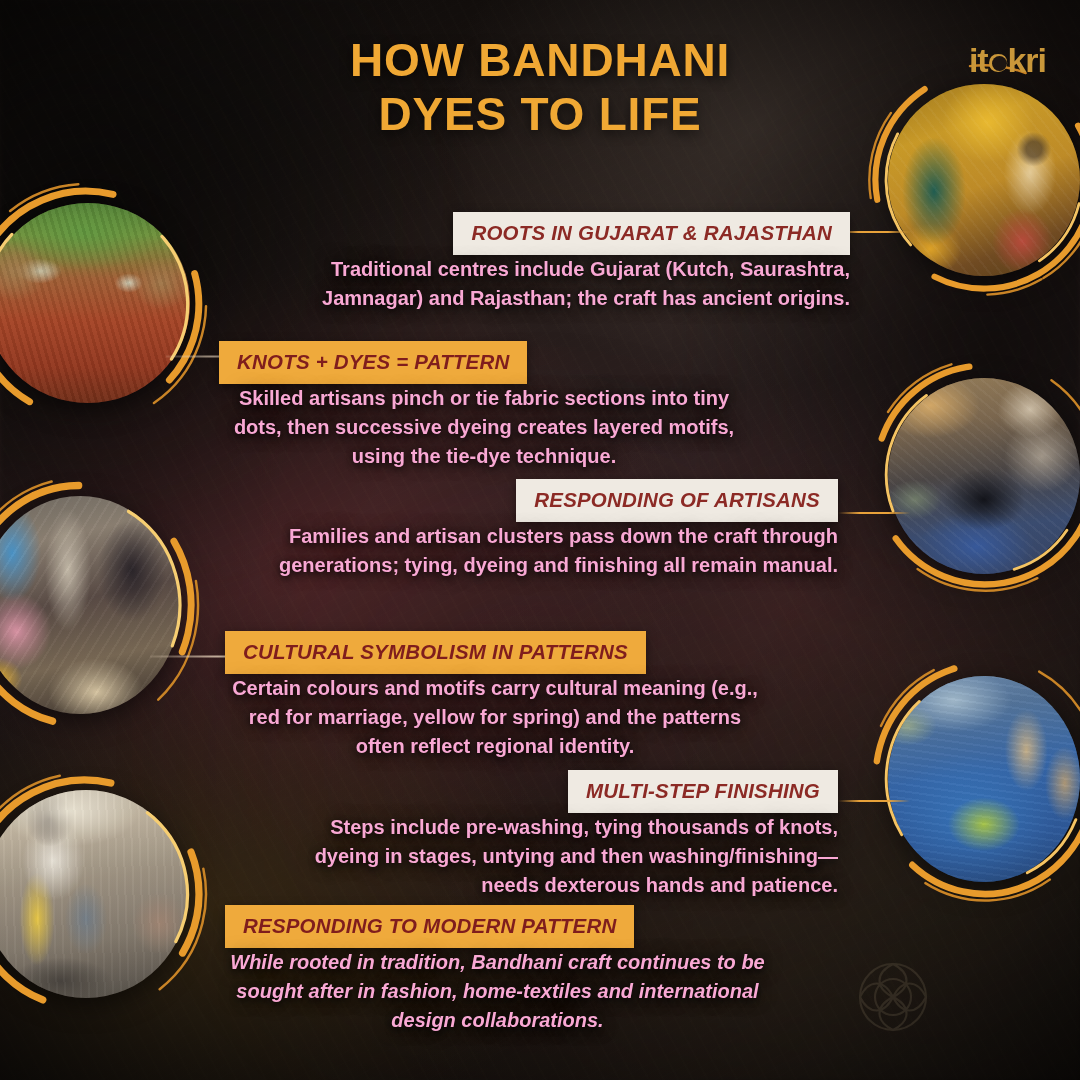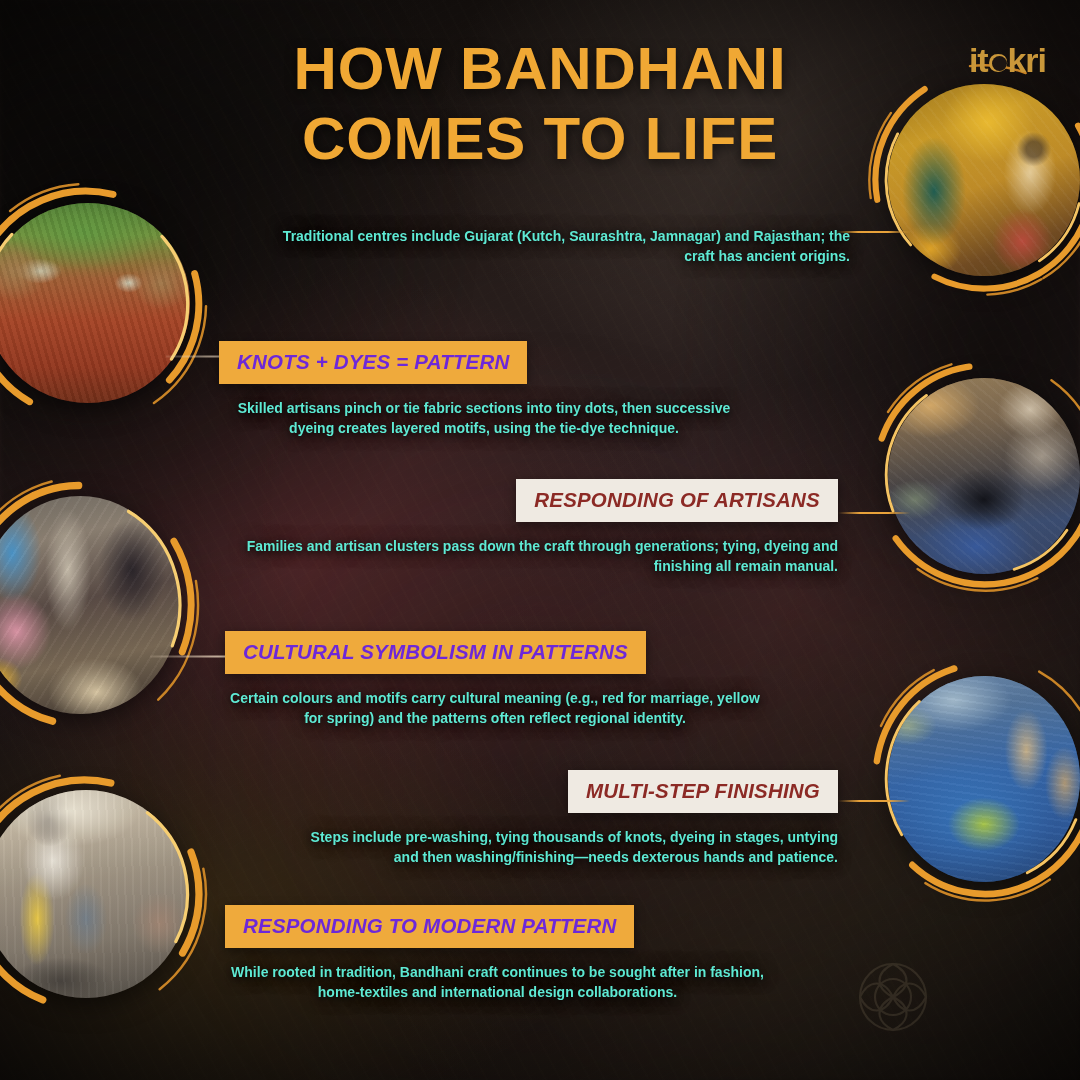--- a/index.html
+++ b/index.html
@@ -57,21 +57,21 @@
     opacity: 0.12;
     pointer-events: none;
   }
 
   
   .title {
     position: absolute;
     left: 0; right: 0; top: 34px;
     text-align: center;
     color: #F0A834;
-    font-size: 60px;
+    font-size: 46px;
     font-weight: bold;
     letter-spacing: 0.8px;
     line-height: 1.17;
     text-shadow: 0 3px 12px rgba(0,0,0,0.65);
     z-index: 6;
   }
   .title .l2 { display: block; }
 
   
   .logo {
@@ -137,26 +137,25 @@
     display: inline-block;
     padding: 9px 18px 10px 18px;
     font-size: 20.5px;
     font-weight: bold;
     font-style: italic;
     letter-spacing: 0.2px;
     white-space: nowrap;
     box-shadow: 0 3px 10px rgba(0,0,0,0.45);
   }
   .sec-head.cream { background: #EFEAE2; color: #8C2A25; }
-  .sec-head.amber { background: #EFAA3C; color: #6d28d9; }
+  .sec-head.amber { background: #EFAA3C; color: #7f1d1d; }
 
   .sec-body {
-    margin-top: 14px;
-    color: #5eead4;
-    font-size: 14px;
+    color: #f9a8d4;
+    font-size: 20px;
     font-weight: bold;
     line-height: 1.44;
     text-shadow: 0 2px 7px rgba(0,0,0,0.85), 0 0 18px rgba(0,0,0,0.6);
   }
   .align-right { text-align: right; }
   .align-left  { text-align: center; }
   .row-right { text-align: right; }
   .row-left  { text-align: left; }
 </style>
 </head>
@@ -175,21 +174,21 @@
       <circle cx="50" cy="50" r="22"></circle>
       <path d="M50 28 C62 34 62 44 50 50 C38 44 38 34 50 28Z"></path>
       <path d="M72 50 C66 62 56 62 50 50 C56 38 66 38 72 50Z"></path>
       <path d="M50 72 C38 66 38 56 50 50 C62 56 62 66 50 72Z"></path>
       <path d="M28 50 C34 38 44 38 50 50 C44 62 34 62 28 50Z"></path>
     </g>
   </svg>
 
   <div class="title">
     <span>HOW BANDHANI</span>
-    <span class="l2">COMES TO LIFE</span>
+    <span class="l2">DYES TO LIFE</span>
   </div>
 
   <div class="logo">
     <div class="logo-text">itokri</div>
     <div class="logo-dot"></div>
   </div>
 
   <div class="photo" style="left:888px; top:84px; width:192px; height:192px;">
     <div class="inner" style="
       background:
@@ -321,20 +320,21 @@
   </div>
   <div class="ring" style="left:-40px; top:768px; width:250px; height:252px;">
     <svg viewBox="0 0 100 100">
       <circle cx="50" cy="50" r="45.6" fill="none" stroke="#E89B2C" stroke-width="2.9" stroke-dasharray="136 44 42 64" stroke-linecap="round" transform="rotate(112 50 50)"></circle>
       <circle cx="50" cy="50" r="41" fill="none" stroke="#F7CE72" stroke-width="1.3" stroke-dasharray="54 106 26 68" stroke-linecap="round" transform="rotate(-48 50 50)"></circle>
       <circle cx="50" cy="50" r="48.4" fill="none" stroke="#C98426" stroke-width="1" stroke-dasharray="32 76 22 44" stroke-linecap="round" transform="rotate(14 50 50)"></circle>
     </svg>
   </div>
 
   <div class="section row-right" style="left:250px; top:212px; width:600px;">
+    <div class="sec-head cream">ROOTS IN GUJARAT &amp; RAJASTHAN</div>
     <div class="sec-body align-right" style="margin-left:24px;">Traditional centres include Gujarat (Kutch, Saurashtra, Jamnagar) and Rajasthan; the craft has ancient origins.</div>
   </div>
 
   <div class="section row-left" style="left:219px; top:341px; width:560px;">
     <div class="sec-head amber">KNOTS + DYES = PATTERN</div>
     <div class="sec-body align-left" style="width:530px;">Skilled artisans pinch or tie fabric sections into tiny dots, then successive dyeing creates layered motifs, using the tie-dye technique.</div>
   </div>
 
   <div class="section row-right" style="left:240px; top:479px; width:598px;">
     <div class="sec-head cream">RESPONDING OF ARTISANS</div>
@@ -346,16 +346,16 @@
     <div class="sec-body align-left" style="width:540px;">Certain colours and motifs carry cultural meaning (e.g., red for marriage, yellow for spring) and the patterns often reflect regional identity.</div>
   </div>
 
   <div class="section row-right" style="left:258px; top:770px; width:580px;">
     <div class="sec-head cream">MULTI-STEP FINISHING</div>
     <div class="sec-body align-right" style="margin-left:40px;">Steps include pre-washing, tying thousands of knots, dyeing in stages, untying and then washing/finishing—needs dexterous hands and patience.</div>
   </div>
 
   <div class="section row-left" style="left:225px; top:905px; width:560px;">
     <div class="sec-head amber">RESPONDING TO MODERN PATTERN</div>
-    <div class="sec-body align-left" style="width:545px;">While rooted in tradition, Bandhani craft continues to be sought after in fashion, home-textiles and international design collaborations.</div>
+    <div class="sec-body align-left" style="width:545px;font-style:italic;">While rooted in tradition, Bandhani craft continues to be sought after in fashion, home-textiles and international design collaborations.</div>
   </div>
 
 </div>
 
 </body></html>

